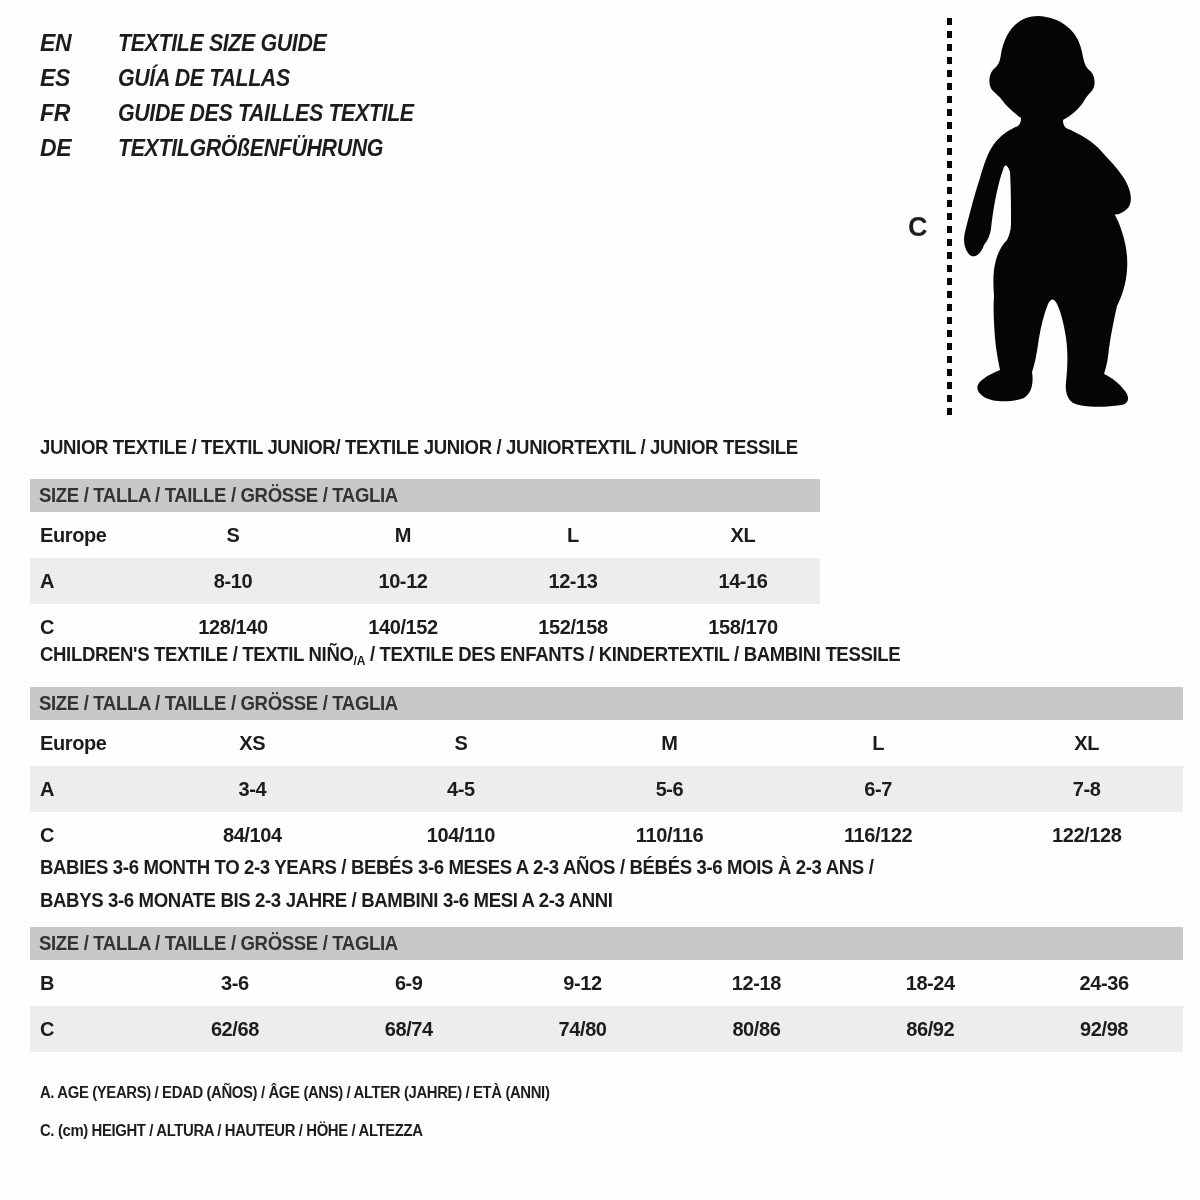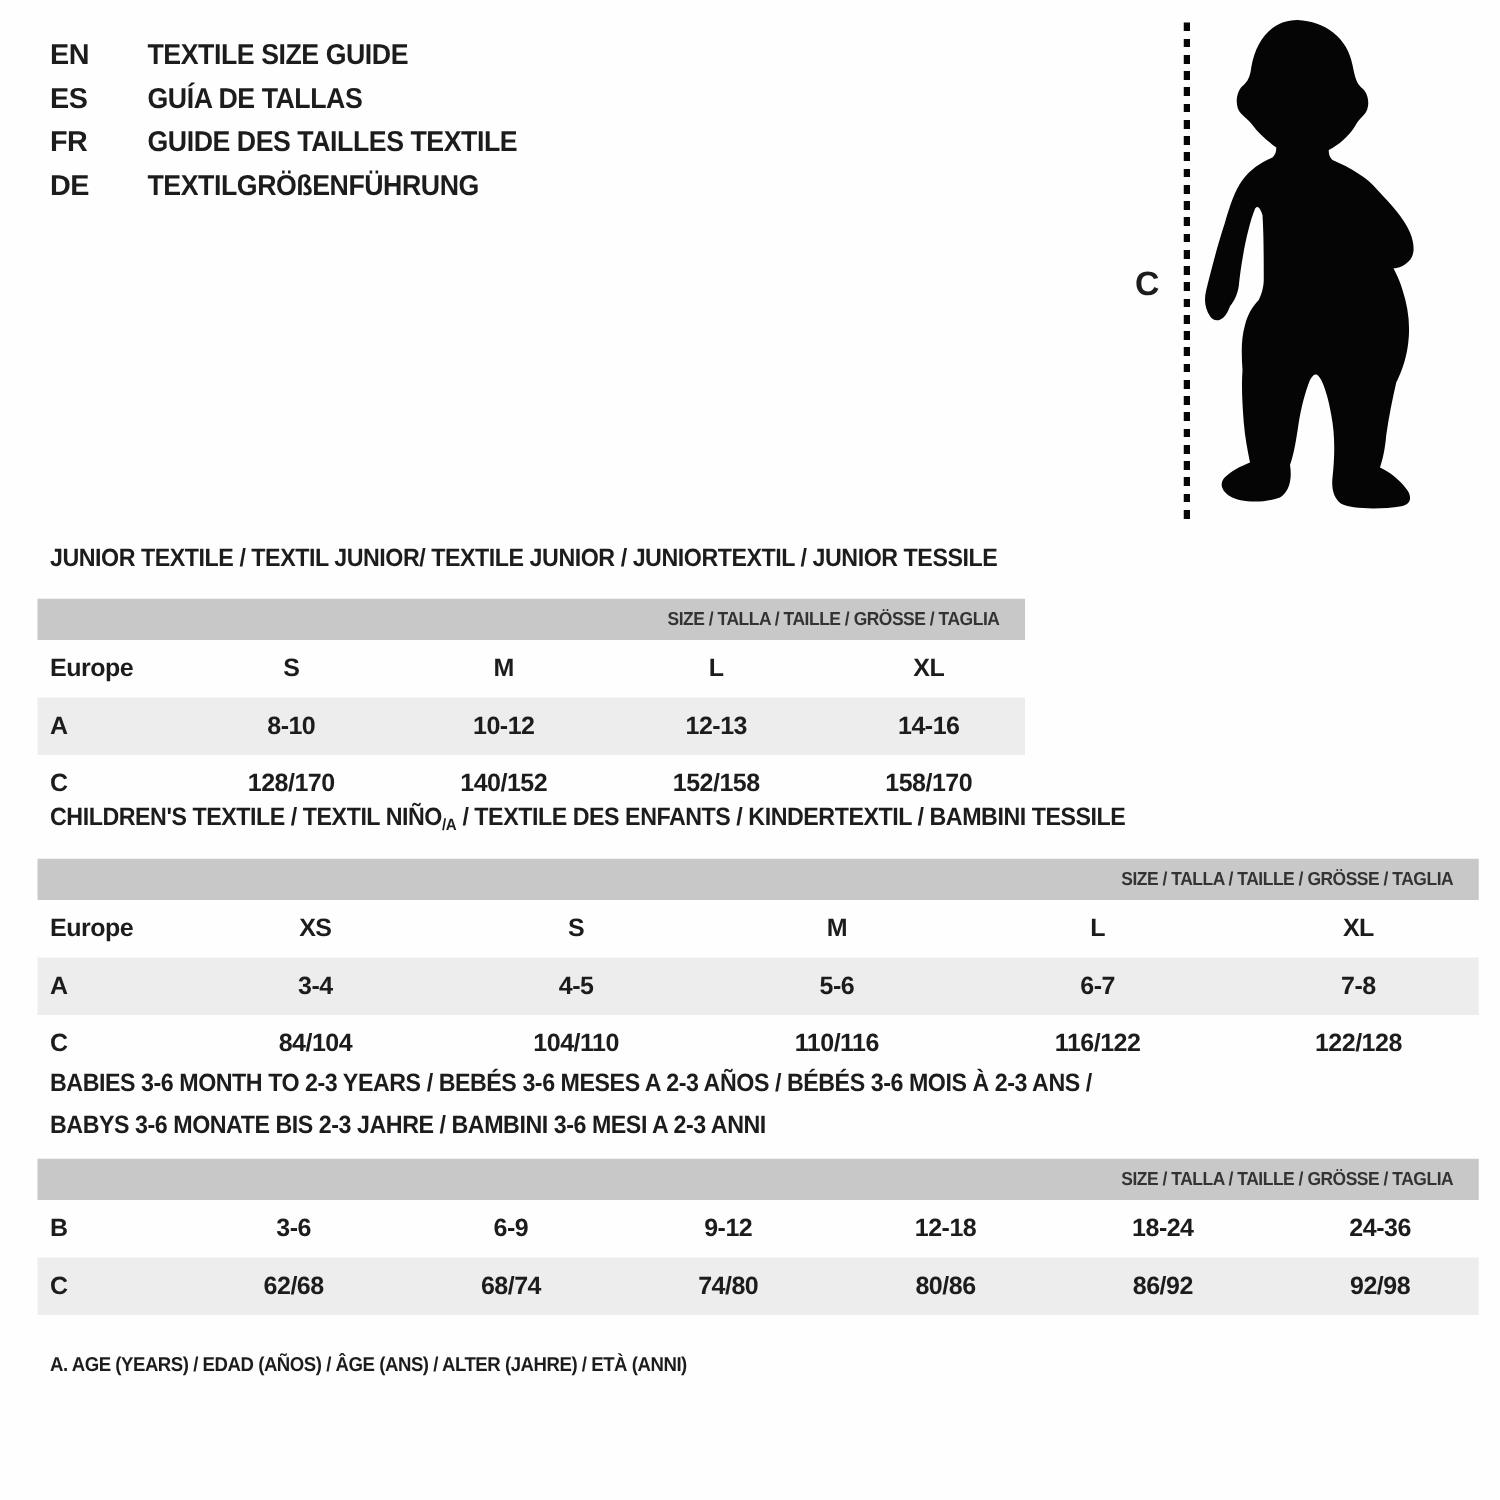--- a/index.html
+++ b/index.html
@@ -12,36 +12,36 @@
   }
   *{margin:0;padding:0;box-sizing:border-box;}
   html,body{background:#fff;}
   body{font-family:"Liberation Sans","DejaVu Sans",sans-serif;}
   .canvas{
     position:relative;width:1200px;height:1200px;background:var(--page-bg);
     overflow:hidden;color:var(--text-color);font-weight:700;letter-spacing:-0.4px;
   }
   
   .lang-block{position:absolute;left:40px;top:26px;font-size:23px;line-height:35px;}
-  .lang-row{display:grid;grid-template-columns:78px auto;white-space:nowrap;}
+  .lang-row{display:grid;grid-template-columns:78px auto;white-space:nowrap;font-style:italic;}
   .cond{transform:scaleX(.93);transform-origin:0 50%;white-space:nowrap;display:inline-block;}
   
   .measure-line{
     position:absolute;left:947px;top:18px;width:5px;height:400px;
     background:repeating-linear-gradient(to bottom,var(--silhouette-color) 0 7px,transparent 7px 13px);
   }
   .measure-label{position:absolute;left:908px;top:212px;font-size:27px;}
   .silhouette{position:absolute;left:960px;top:14px;width:175px;height:405px;}
   
   .sec-heading{position:absolute;left:40px;font-size:20px;line-height:26px;font-weight:700;}
   .subscript{font-size:13px;position:relative;top:4px;letter-spacing:-0.3px;}
   .tbl{position:absolute;left:30px;}
   .size-bar{
     height:33px;line-height:33px;background:var(--header-bar-bg);
-    color:var(--bar-text-color);font-size:15px;padding-left:9px;text-align:right;
+    color:var(--bar-text-color);font-size:20px;padding-left:9px;
   }
   .trow{display:grid;height:46px;align-items:center;font-size:20px;gap:16px;}
   .cols4{grid-template-columns:110px repeat(4,1fr);}
   .cols5{grid-template-columns:110px repeat(5,1fr);}
   .cols6{grid-template-columns:110px repeat(6,1fr);}
   .trow.shaded{background:var(--shaded-row-bg);}
   .rlabel{padding-left:10px;text-align:left;}
   .cell{text-align:center;}
   
   .legend{position:absolute;left:40px;top:1074px;font-size:16px;line-height:38px;}
@@ -142,21 +142,21 @@
     </div>
     <div class="trow cols4 shaded">
       <div class="rlabel">A</div>
       <div class="cell">8-10</div>
       <div class="cell">10-12</div>
       <div class="cell">12-13</div>
       <div class="cell">14-16</div>
     </div>
     <div class="trow cols4">
       <div class="rlabel">C</div>
-      <div class="cell">128/170</div>
+      <div class="cell">128/140</div>
       <div class="cell">140/152</div>
       <div class="cell">152/158</div>
       <div class="cell">158/170</div>
     </div>
   </div>
 
   <h2 class="sec-heading" style="top:641px;">
     <span class="cond"><span>CHILDREN'S TEXTILE / TEXTIL NIÑO</span><span class="subscript">/A</span><span> / TEXTILE DES ENFANTS / KINDERTEXTIL / BAMBINI TESSILE</span></span>
   </h2>
   <div class="tbl" style="top:687px;width:1153px;">
@@ -212,15 +212,16 @@
       <div class="cell">68/74</div>
       <div class="cell">74/80</div>
       <div class="cell">80/86</div>
       <div class="cell">86/92</div>
       <div class="cell">92/98</div>
     </div>
   </div>
 
   <div class="legend">
     <div><span class="cond">A. AGE (YEARS) / EDAD (AÑOS) / ÂGE (ANS) / ALTER (JAHRE) / ETÀ (ANNI)</span></div>
+    <div><span class="cond">C. (cm) HEIGHT / ALTURA / HAUTEUR / HÖHE / ALTEZZA</span></div>
   </div>
 
 </div>
 
 </body></html>

